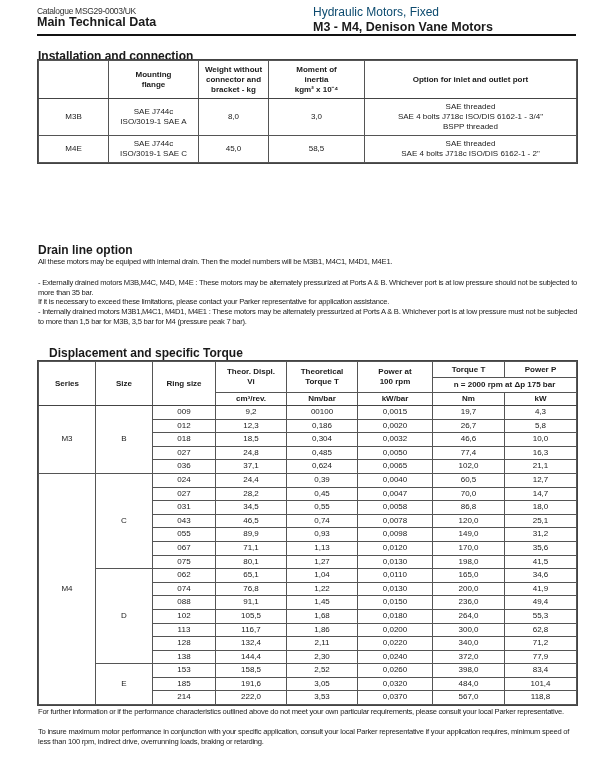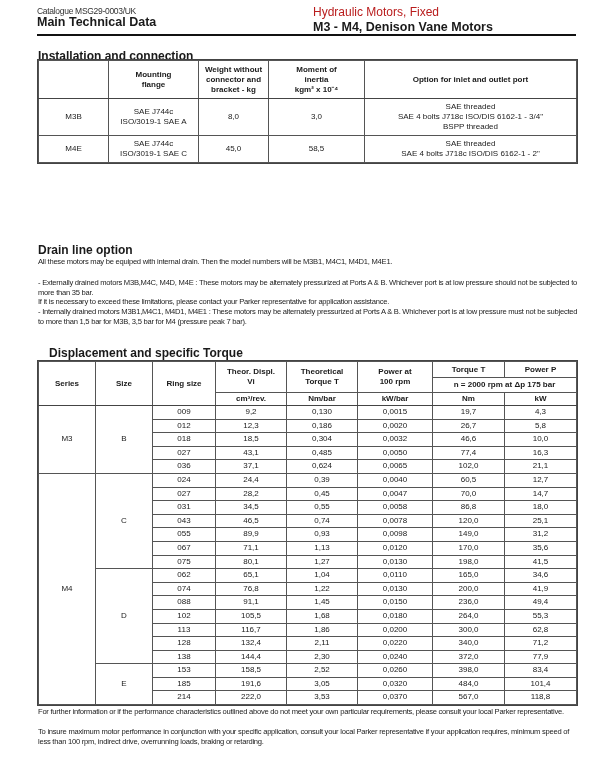--- a/index.html
+++ b/index.html
@@ -3,21 +3,21 @@
 <meta charset="utf-8">
 <style>
   html, body { margin: 0; padding: 0; background: #ffffff; }
   body {
     width: 612px; height: 758px; position: relative; overflow: hidden;
     font-family: "Liberation Sans", sans-serif; color: #1a1a1a;
   }
   .abs { position: absolute; }
   .catalogue { left: 37px; top: 6px; font-size: 8.5px; letter-spacing: -0.3px; color: #333; }
   .main-title { left: 37px; top: 15px; font-size: 12.5px; font-weight: bold; }
-  .sub-title { left: 313px; top: 5px; font-size: 12px; color: #b91c1c; }
+  .sub-title { left: 313px; top: 5px; font-size: 12px; color: #0c4a6e; }
   .product-title { left: 313px; top: 20px; font-size: 12.5px; font-weight: bold; }
   .rule { left: 37px; top: 34px; width: 539px; height: 2px; background: #111; }
   .section-title { font-size: 12px; font-weight: bold; }
 
   table { border-collapse: collapse; position: absolute; table-layout: fixed; }
   td, th { border: 1px solid #555; text-align: center; vertical-align: middle; padding: 0; overflow: hidden; }
 
   .inst { left: 38px; top: 60px; width: 538px; font-size: 8px; }
   .inst th { font-weight: bold; font-size: 8px; line-height: 10px; height: 37px; }
   .inst td { line-height: 10px; }
@@ -151,21 +151,21 @@
     <th>kW/bar</th>
     <th>Nm</th>
     <th>kW</th>
   </tr>
 
   <tr>
     <td rowspan="5" class="span-cell">M3</td>
     <td rowspan="5" class="span-cell">B</td>
     <td>009</td>
     <td>9,2</td>
-    <td>0,130</td>
+    <td>00100</td>
     <td>0,0015</td>
     <td>19,7</td>
     <td>4,3</td>
   </tr>
   <tr>
     <td>012</td>
     <td>12,3</td>
     <td>0,186</td>
     <td>0,0020</td>
     <td>26,7</td>
@@ -174,21 +174,21 @@
   <tr>
     <td>018</td>
     <td>18,5</td>
     <td>0,304</td>
     <td>0,0032</td>
     <td>46,6</td>
     <td>10,0</td>
   </tr>
   <tr>
     <td>027</td>
-    <td>43,1</td>
+    <td>24,8</td>
     <td>0,485</td>
     <td>0,0050</td>
     <td>77,4</td>
     <td>16,3</td>
   </tr>
   <tr>
     <td>036</td>
     <td>37,1</td>
     <td>0,624</td>
     <td>0,0065</td>

